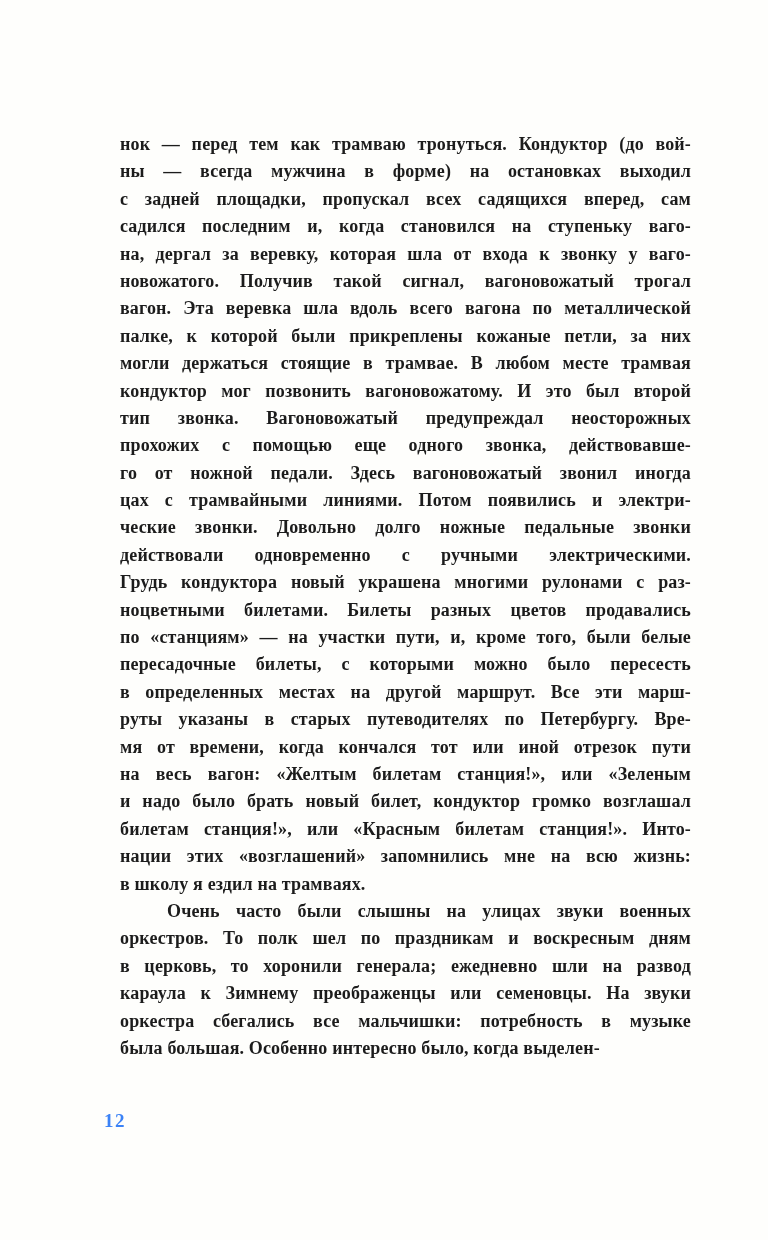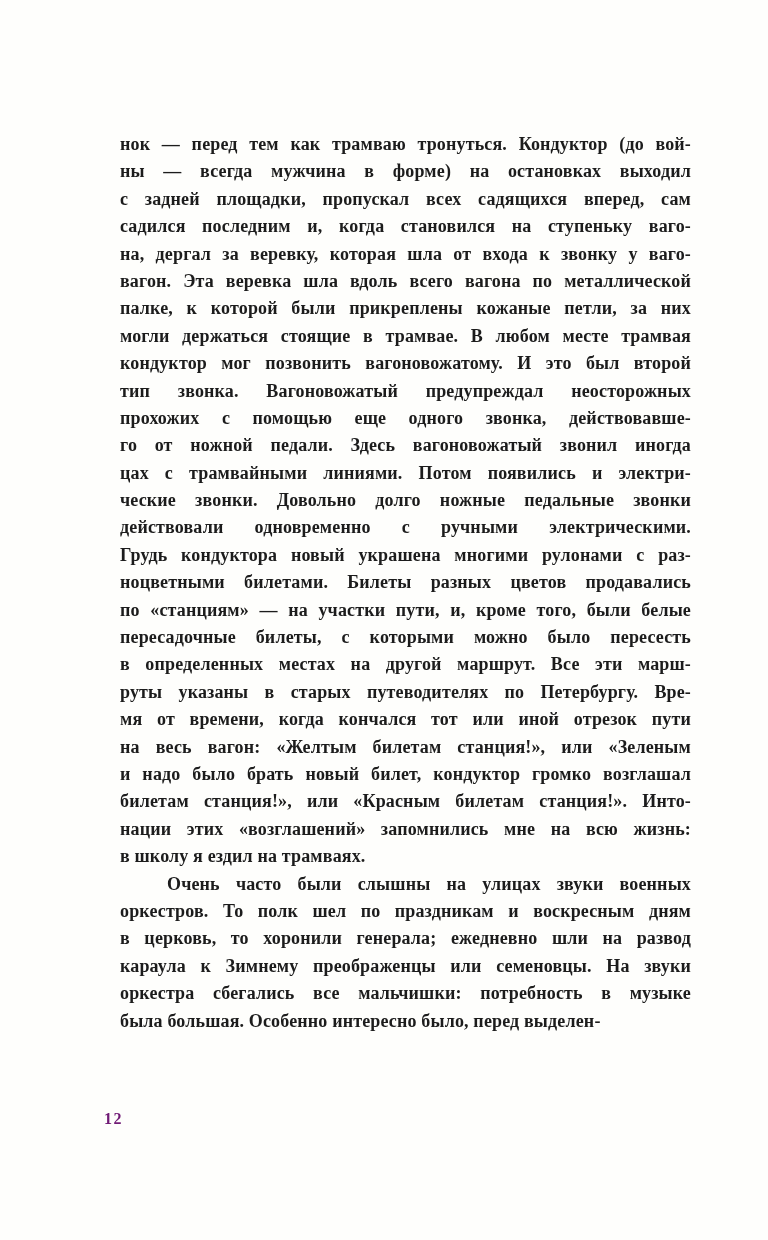--- a/index.html
+++ b/index.html
@@ -43,37 +43,38 @@
   .line.last {
     text-align-last: left;
   }
   .paragraph.indent .line:first-child {
     text-indent: 47px;
   }
   .page-number {
     position: absolute;
     left: 104px;
     top: 1110px;
-    font-size: 16px;
+    font-size: 19px;
     font-weight: bold;
     letter-spacing: 1.5px;
-    color: #701a75;
+    color: #3b82f6;
   }
 </style>
 </head>
 <body>
 
 <div class="page">
   <div class="text-block">
       <div class="paragraph">
         <div class="line">нок — перед тем как трамваю тронуться. Кондуктор (до вой-</div>
         <div class="line">ны — всегда мужчина в форме) на остановках выходил</div>
         <div class="line">с задней площадки, пропускал всех садящихся вперед, сам</div>
         <div class="line">садился последним и, когда становился на ступеньку ваго-</div>
         <div class="line">на, дергал за веревку, которая шла от входа к звонку у ваго-</div>
+        <div class="line">новожатого. Получив такой сигнал, вагоновожатый трогал</div>
         <div class="line">вагон. Эта веревка шла вдоль всего вагона по металлической</div>
         <div class="line">палке, к которой были прикреплены кожаные петли, за них</div>
         <div class="line">могли держаться стоящие в трамвае. В любом месте трамвая</div>
         <div class="line">кондуктор мог позвонить вагоновожатому. И это был второй</div>
         <div class="line">тип звонка. Вагоновожатый предупреждал неосторожных</div>
         <div class="line">прохожих с помощью еще одного звонка, действовавше-</div>
         <div class="line">го от ножной педали. Здесь вагоновожатый звонил иногда</div>
         <div class="line">цах с трамвайными линиями. Потом появились и электри-</div>
         <div class="line">ческие звонки. Довольно долго ножные педальные звонки</div>
         <div class="line">действовали одновременно с ручными электрическими.</div>
@@ -89,17 +90,17 @@
         <div class="line">билетам станция!», или «Красным билетам станция!». Инто-</div>
         <div class="line">нации этих «возглашений» запомнились мне на всю жизнь:</div>
         <div class="line last">в школу я ездил на трамваях.</div>
       </div>
       <div class="paragraph indent">
         <div class="line">Очень часто были слышны на улицах звуки военных</div>
         <div class="line">оркестров. То полк шел по праздникам и воскресным дням</div>
         <div class="line">в церковь, то хоронили генерала; ежедневно шли на развод</div>
         <div class="line">караула к Зимнему преображенцы или семеновцы. На звуки</div>
         <div class="line">оркестра сбегались все мальчишки: потребность в музыке</div>
-        <div class="line last">была большая. Особенно интересно было, перед выделен-</div>
+        <div class="line last">была большая. Особенно интересно было, когда выделен-</div>
       </div>
     </div>
   <div class="page-number">12</div>
 </div>
 
 </body></html>

